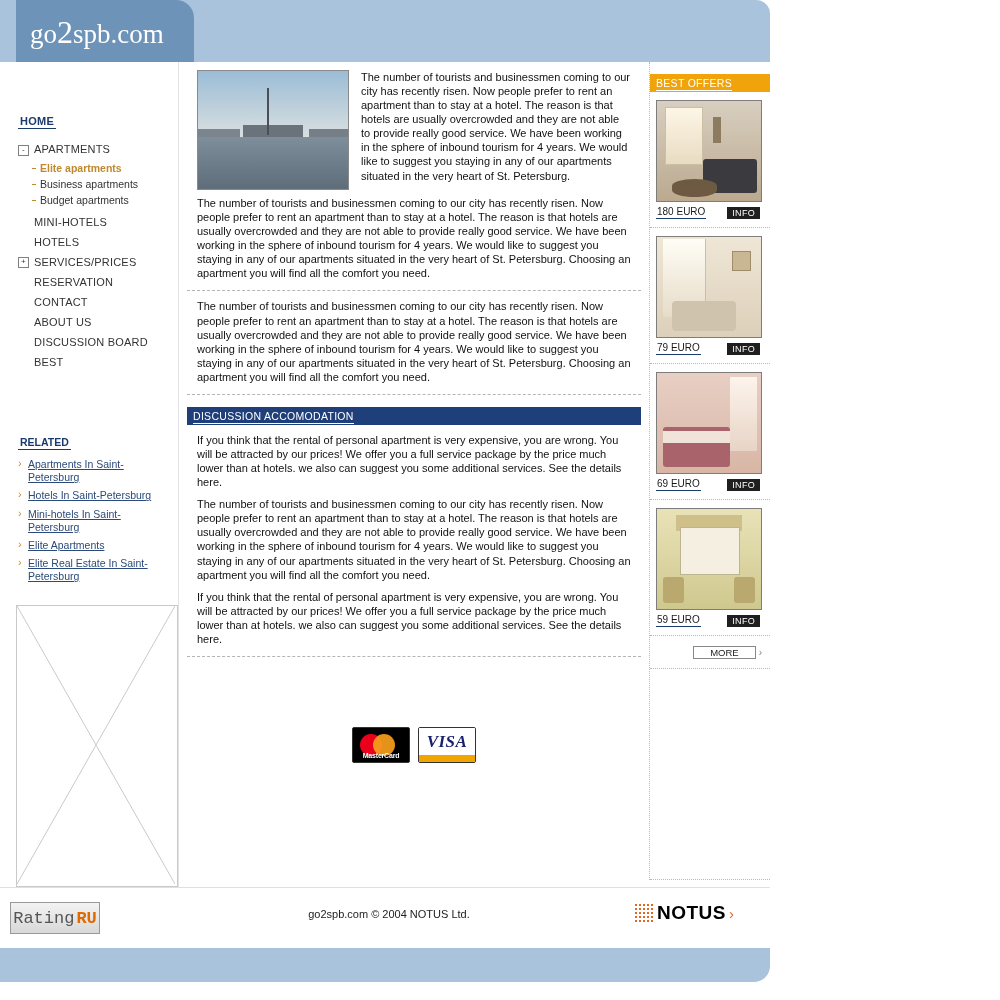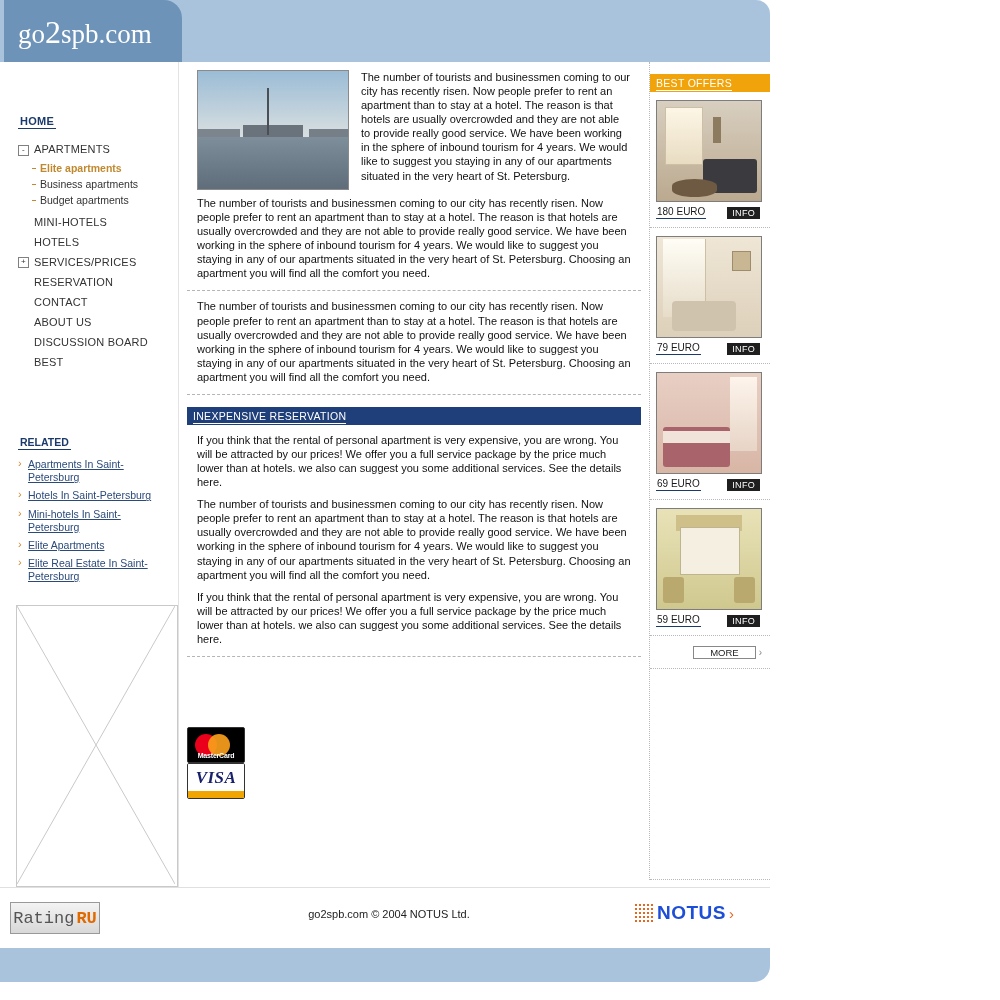--- a/index.html
+++ b/index.html
@@ -25,21 +25,21 @@
 
   
   #header {
     position: relative;
     height: 62px;
     background: #a9c3dd;
     border-top-right-radius: 14px;
   }
   #logo-box {
     position: absolute;
-    left: 4px; top: 0;
+    left: 16px; top: 0;
     width: 178px;
     height: 62px;
     background: #6d93b8;
     border-top-right-radius: 18px;
   }
   #logo-text {
     position: absolute;
     left: 14px;
     top: 14px;
     color: #ffffff;
@@ -232,23 +232,22 @@
   .intro-photo .water { position:absolute; left:0; bottom:0; right:0; height:44%; background:linear-gradient(#7e8e9b,#5e6d79); }
   .intro-photo .spire { position:absolute; left:46%; top:14%; width:2px; height:40%; background:#4a4f55; }
   .intro-photo .bldg { position:absolute; left:30%; top:46%; width:40%; height:10%; background:#6a737c; }
   .intro-photo .bldg2 { position:absolute; left:0%; top:49%; width:28%; height:7%; background:#7c858d; }
   .intro-photo .bldg3 { position:absolute; right:0%; top:49%; width:26%; height:7%; background:#767f88; }
 
   
   #payments {
     display: flex;
     justify-content: center;
-    gap: 0;
+    gap: 8px;
     margin: 70px 0 14px 0;
-    flex-direction: column;
   }
   .card {
     width: 56px;
     height: 34px;
     border: 1px solid #333;
     border-radius: 2px;
     background: #111;
     display: flex;
     align-items: center;
     justify-content: center;
@@ -383,21 +382,21 @@
     display: flex;
     align-items: center;
     gap: 3px;
   }
   #notus .dots {
     width: 20px; height: 20px;
     background-image: radial-gradient(#e0681f 1px, transparent 1.2px);
     background-size: 4px 4px;
   }
   #notus .ntxt {
-    color: #1d4ed8;
+    color: #000000;
     font-size: 19px;
     font-weight: bold;
     letter-spacing: 0.5px;
     font-family: "Liberation Sans", sans-serif;
   }
   #notus .arrow { color:#e0681f; font-size:15px; }
 
   
   #bottom-bar {
     width: 770px;
@@ -489,21 +488,21 @@
           </div>
           <p class="txt">The number of tourists and businessmen coming to our city has recently risen. Now people prefer to rent an apartment than to stay at a hotel. The reason is that hotels are usually overcrowded and they are not able to provide really good service. We have been working in the sphere of inbound tourism for 4 years. We would like to suggest you staying in any of our apartments situated in the very heart of St. Petersburg.</p>
         </div>
         <p class="txt">The number of tourists and businessmen coming to our city has recently risen. Now people prefer to rent an apartment than to stay at a hotel. The reason is that hotels are usually overcrowded and they are not able to provide really good service. We have been working in the sphere of inbound tourism for 4 years. We would like to suggest you staying in any of our apartments situated in the very heart of St. Petersburg. Choosing an apartment you will find all the comfort you need.</p>
       </div>
 
       <div class="section-body">
         <p class="txt">The number of tourists and businessmen coming to our city has recently risen. Now people prefer to rent an apartment than to stay at a hotel. The reason is that hotels are usually overcrowded and they are not able to provide really good service. We have been working in the sphere of inbound tourism for 4 years. We would like to suggest you staying in any of our apartments situated in the very heart of St. Petersburg. Choosing an apartment you will find all the comfort you need.</p>
       </div>
 
-      <div class="section-bar"><span>INEXPENSIVE RESERVATION</span></div>
+      <div class="section-bar"><span>DISCUSSION ACCOMODATION</span></div>
       <div class="section-body">
         <p class="txt">If you think that the rental of personal apartment is very expensive, you are wrong. You will be attracted by our prices! We offer you a full service package by the price much lower than at hotels. we also can suggest you some additional services. See the details here.</p>
         <p class="txt">The number of tourists and businessmen coming to our city has recently risen. Now people prefer to rent an apartment than to stay at a hotel. The reason is that hotels are usually overcrowded and they are not able to provide really good service. We have been working in the sphere of inbound tourism for 4 years. We would like to suggest you staying in any of our apartments situated in the very heart of St. Petersburg. Choosing an apartment you will find all the comfort you need.</p>
         <p class="txt">If you think that the rental of personal apartment is very expensive, you are wrong. You will be attracted by our prices! We offer you a full service package by the price much lower than at hotels. we also can suggest you some additional services. See the details here.</p>
       </div>
 
       <div id="payments">
         <div class="card mc">
           <div class="mcbg"></div>
           <div class="c1"></div>

